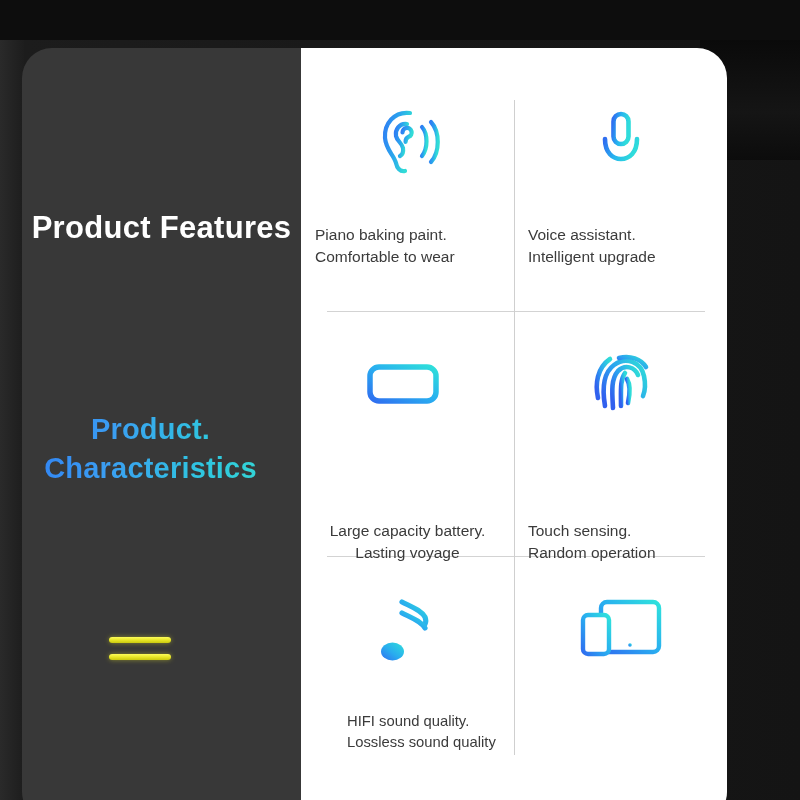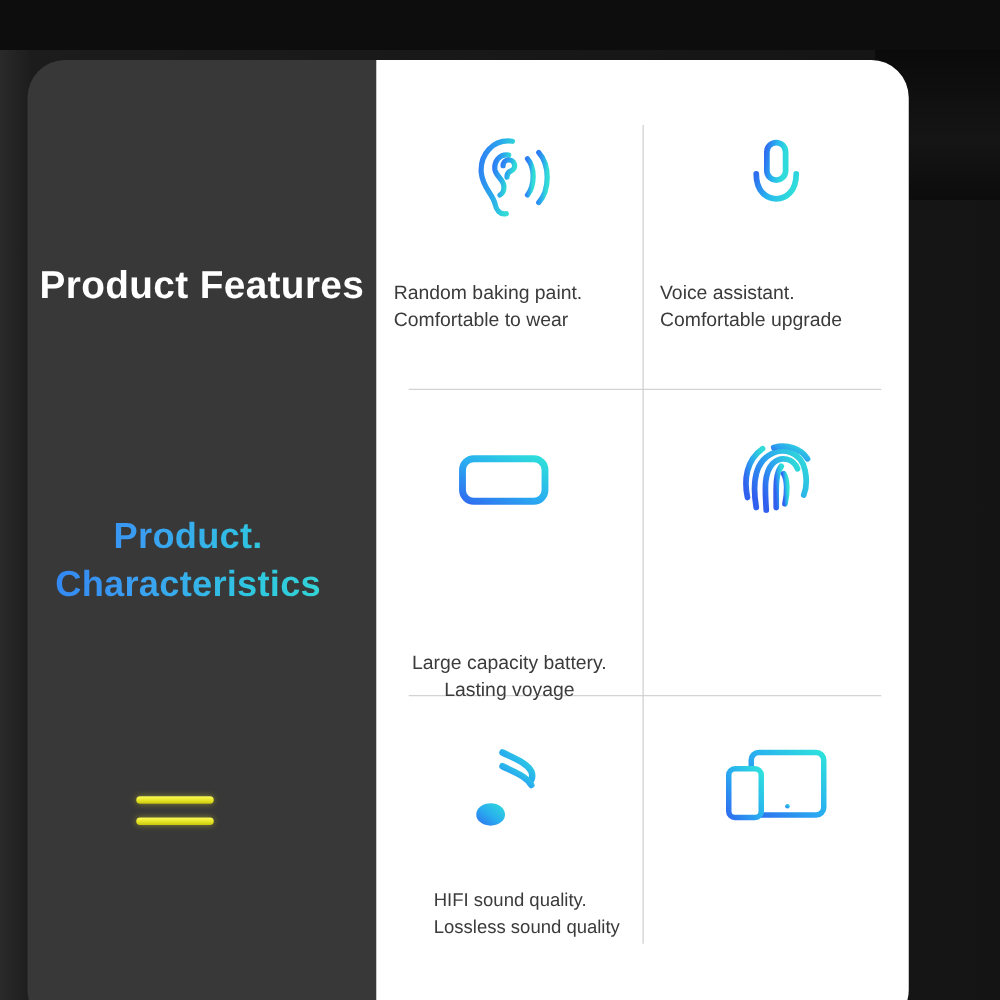--- a/index.html
+++ b/index.html
@@ -190,21 +190,21 @@
             </defs>
             <g fill="none" stroke="url(#g-ear)" stroke-width="4.2" stroke-linecap="round" stroke-linejoin="round">
               <path d="M41 12 C25 10 15 23 16 37 C17 49 25 54 27 62 C28 67 31 71 36 70"></path>
               <path d="M38 23 C30 22 26 29 27 35 C28 40 33 42 34 47 C34.6 51 33 54 31 55"></path>
               <path d="M33.5 31.5 a4.6 4.6 0 1 1 6.2 4.3 c-2.2 0.9 -3.2 2.6 -3.1 5"></path>
               <path d="M53 26 C59 33 59 47 53 55"></path>
               <path d="M62 21 C71 31 71 51 62 61"></path>
             </g>
           </svg>
         </div>
-        <div class="cell-caption cap-left-align">Random baking paint.
+        <div class="cell-caption cap-left-align">Piano baking paint.
 Comfortable to wear</div>
       </div>
 
       <div class="cell cell-col-right cell-row-1">
         <div class="icon-wrap">
           <svg width="92" height="72" viewBox="0 0 92 72">
             <defs>
               <linearGradient id="g-mic" x1="0" y1="0" x2="1" y2="0.3">
                 <stop offset="0%" stop-color="#2f6df0"></stop>
                 <stop offset="50%" stop-color="#27b4ef"></stop>
@@ -220,21 +220,21 @@
               <line x1="16" y1="20" x2="16" y2="39"></line>
               <line x1="24" y1="16" x2="24" y2="43"></line>
 
               <line x1="68" y1="16" x2="68" y2="43"></line>
               <line x1="76" y1="20" x2="76" y2="39"></line>
               <line x1="84" y1="26" x2="84" y2="33"></line>
             </g>
           </svg>
         </div>
         <div class="cell-caption cap-left-align">Voice assistant.
-Comfortable upgrade</div>
+Intelligent upgrade</div>
       </div>
 
       <div class="cell cell-col-left cell-row-2">
         <div class="icon-wrap">
           <svg width="88" height="56" viewBox="0 0 88 56">
             <defs>
               <linearGradient id="g-bat" x1="0" y1="1" x2="1" y2="0">
                 <stop offset="0%" stop-color="#2f6df0"></stop>
                 <stop offset="50%" stop-color="#29aef0"></stop>
                 <stop offset="100%" stop-color="#2fe0da"></stop>
@@ -271,20 +271,22 @@
             <g fill="none" stroke="url(#g-fp)" stroke-width="4.6" stroke-linecap="round">
               <path d="M38 60 C38 44 37 34 42 27"></path>
               <path d="M30 62 C29 45 28 33 35 25 C42 18 52 21 55 29"></path>
               <path d="M22 60 C19 42 20 27 31 19 C43 10 58 16 61 30 C62.5 37 62 45 60 50"></path>
               <path d="M15 52 C12 38 14 22 27 13"></path>
               <path d="M45 57 C47 48 47 38 44 33"></path>
               <path d="M36 12 C47 9 58 13 63 21"></path>
             </g>
           </svg>
         </div>
+        <div class="cell-caption cap-left-align">Touch sensing.
+Random operation</div>
       </div>
 
       <div class="cell cell-col-left cell-row-3">
         <div class="icon-wrap">
           <svg width="86" height="76" viewBox="0 0 86 76">
             <defs>
               <linearGradient id="g-mus" x1="0" y1="1" x2="1" y2="0">
                 <stop offset="0%" stop-color="#2f6def"></stop>
                 <stop offset="45%" stop-color="#29abef"></stop>
                 <stop offset="100%" stop-color="#2fdedb"></stop>

